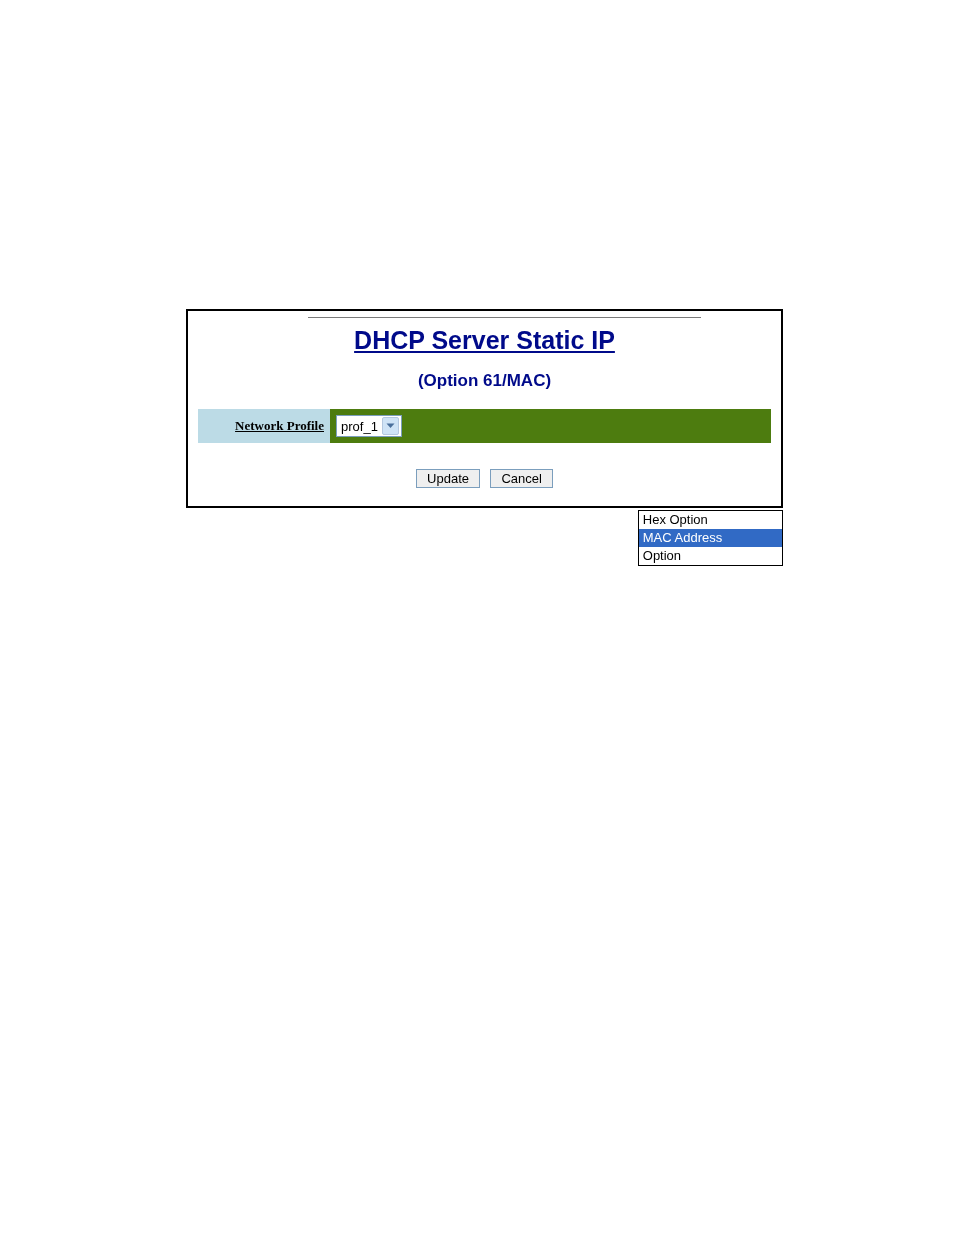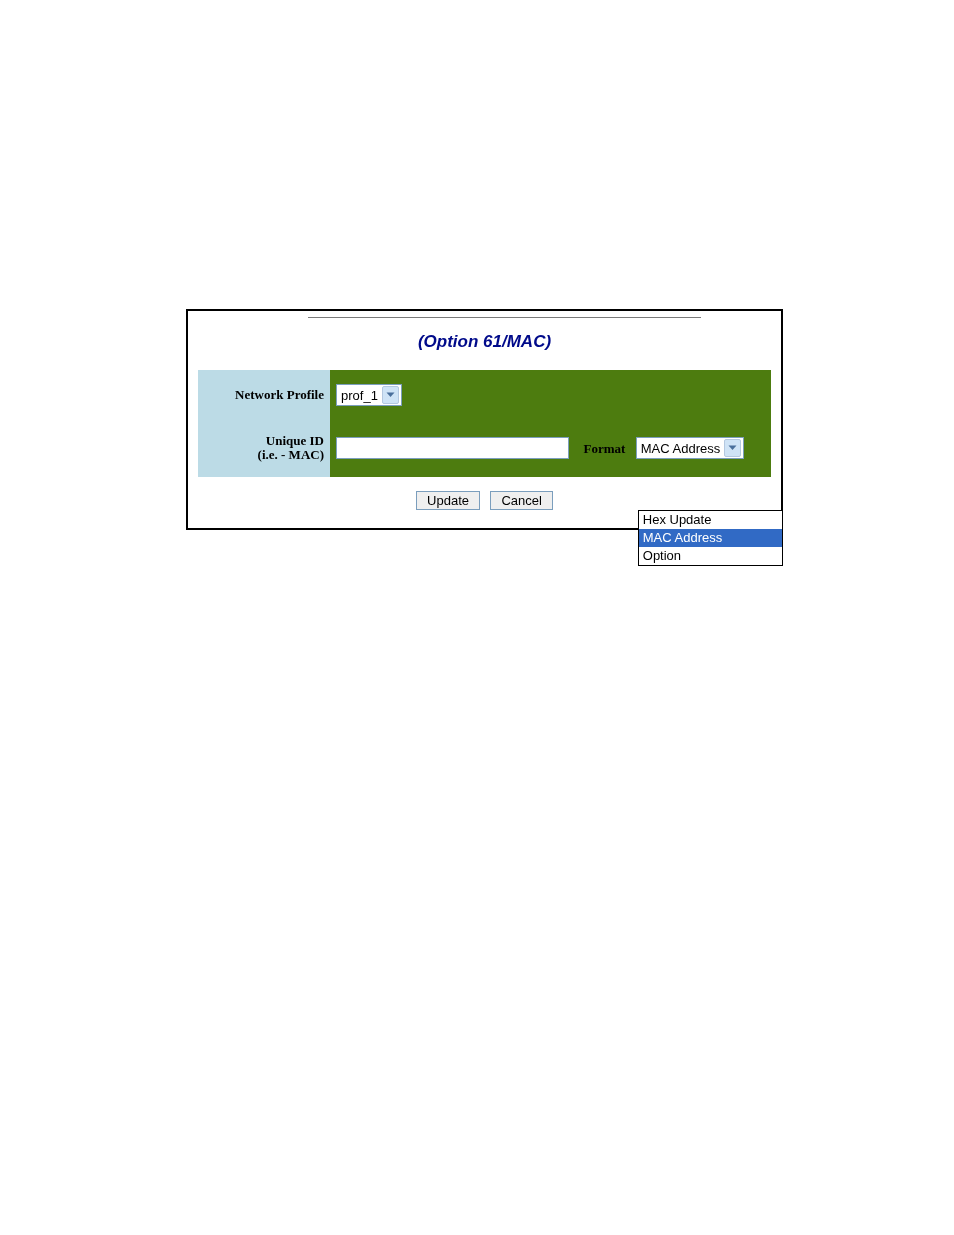--- a/index.html
+++ b/index.html
@@ -42,29 +42,29 @@
     font-weight: bold;
     text-decoration: underline;
   }
   .subtitle {
     text-align: center;
     color: #000a8a;
     font-family: Verdana, Geneva, sans-serif;
     font-size: 17px;
     font-weight: bold;
     margin: 14px 0 18px 0;
-    font-style: italic;
   }
   table.form {
     width: 100%;
     border-collapse: collapse;
   }
   table.form td {
-    padding: 14px 6px;
+    padding: 6px 6px;
     vertical-align: middle;
+    text-decoration: underline;
   }
   td.label-cell {
     width: 120px;
     text-align: right;
     font-family: "Times New Roman", Times, serif;
     font-size: 13px;
     font-weight: bold;
     color: #000000;
     line-height: 1.1;
   }
@@ -115,21 +115,21 @@
 
   .format-label {
     font-family: "Times New Roman", Times, serif;
     font-size: 13px;
     font-weight: bold;
     padding: 0 6px 0 10px;
   }
 
   .button-row {
     text-align: center;
-    padding-top: 14px;
+    padding-top: 26px;
   }
   .btn {
     display: inline-block;
     background: #efefef;
     border: 1px solid #7b9ebd;
     font-size: 13px;
     padding: 1px 10px;
     margin: 0 3px;
     cursor: pointer;
     font-family: Arial, Helvetica, sans-serif;
@@ -154,67 +154,52 @@
 </style>
 </head>
 <body>
 
 <div class="page">
   <div class="panel">
     <div class="panel-inner">
 
       <hr class="hr-top">
 
+      <h1 class="title">
+        <a href="#">DHCP Server Static IP</a>
+      </h1>
 
       <div class="subtitle">(Option 61/MAC)</div>
 
       <table class="form">
         <tbody>
             <tr class="row-light">
           <td class="label-cell">Network Profile</td>
           <td class="field-cell">
             <span class="select-like">
               <span class="sel-text">prof_1</span>
               <span class="sel-arrow">
                 <svg width="9" height="6" viewBox="0 0 9 6">
                       <path d="M0.5 0.5 L4.5 5 L8.5 0.5 Z" fill="#4a6f9b"></path>
                     </svg>
               </span>
             </span>
           </td>
         </tr>
 
 
-        <tr class="row-light">
-          <td class="label-cell">
-            <span>Unique ID</span><br>
-            <span>(i.e. - MAC)</span>
-          </td>
-          <td class="field-cell" style="position:relative;">
-            <input type="text" class="text-in uid-in" value="" style="">
-            <span class="format-label">Format</span>
-            <span class="select-like" id="format-select">
-              <span class="sel-text">MAC Address</span>
-              <span class="sel-arrow">
-                <svg width="9" height="6" viewBox="0 0 9 6">
-                      <path d="M0.5 0.5 L4.5 5 L8.5 0.5 Z" fill="#4a6f9b"></path>
-                    </svg>
-              </span>
-            </span>
-          </td>
-        </tr>
       </tbody>
         </table>
 
       <div class="button-row">
         <button type="button" class="btn">Update</button>
         <button type="button" class="btn">Cancel</button>
       </div>
 
     </div>
 
     <div class="dropdown-list" id="format-dropdown" style="visibility: visible; left: 449.781px; top: 199.422px; width: 145.219px;">
-        <div class="opt">Hex Update</div>
+        <div class="opt">Hex Option</div>
         <div class="opt selected">MAC Address</div>
         <div class="opt">Option</div>
       </div>
   </div>
 </div>
 
 </body></html>

